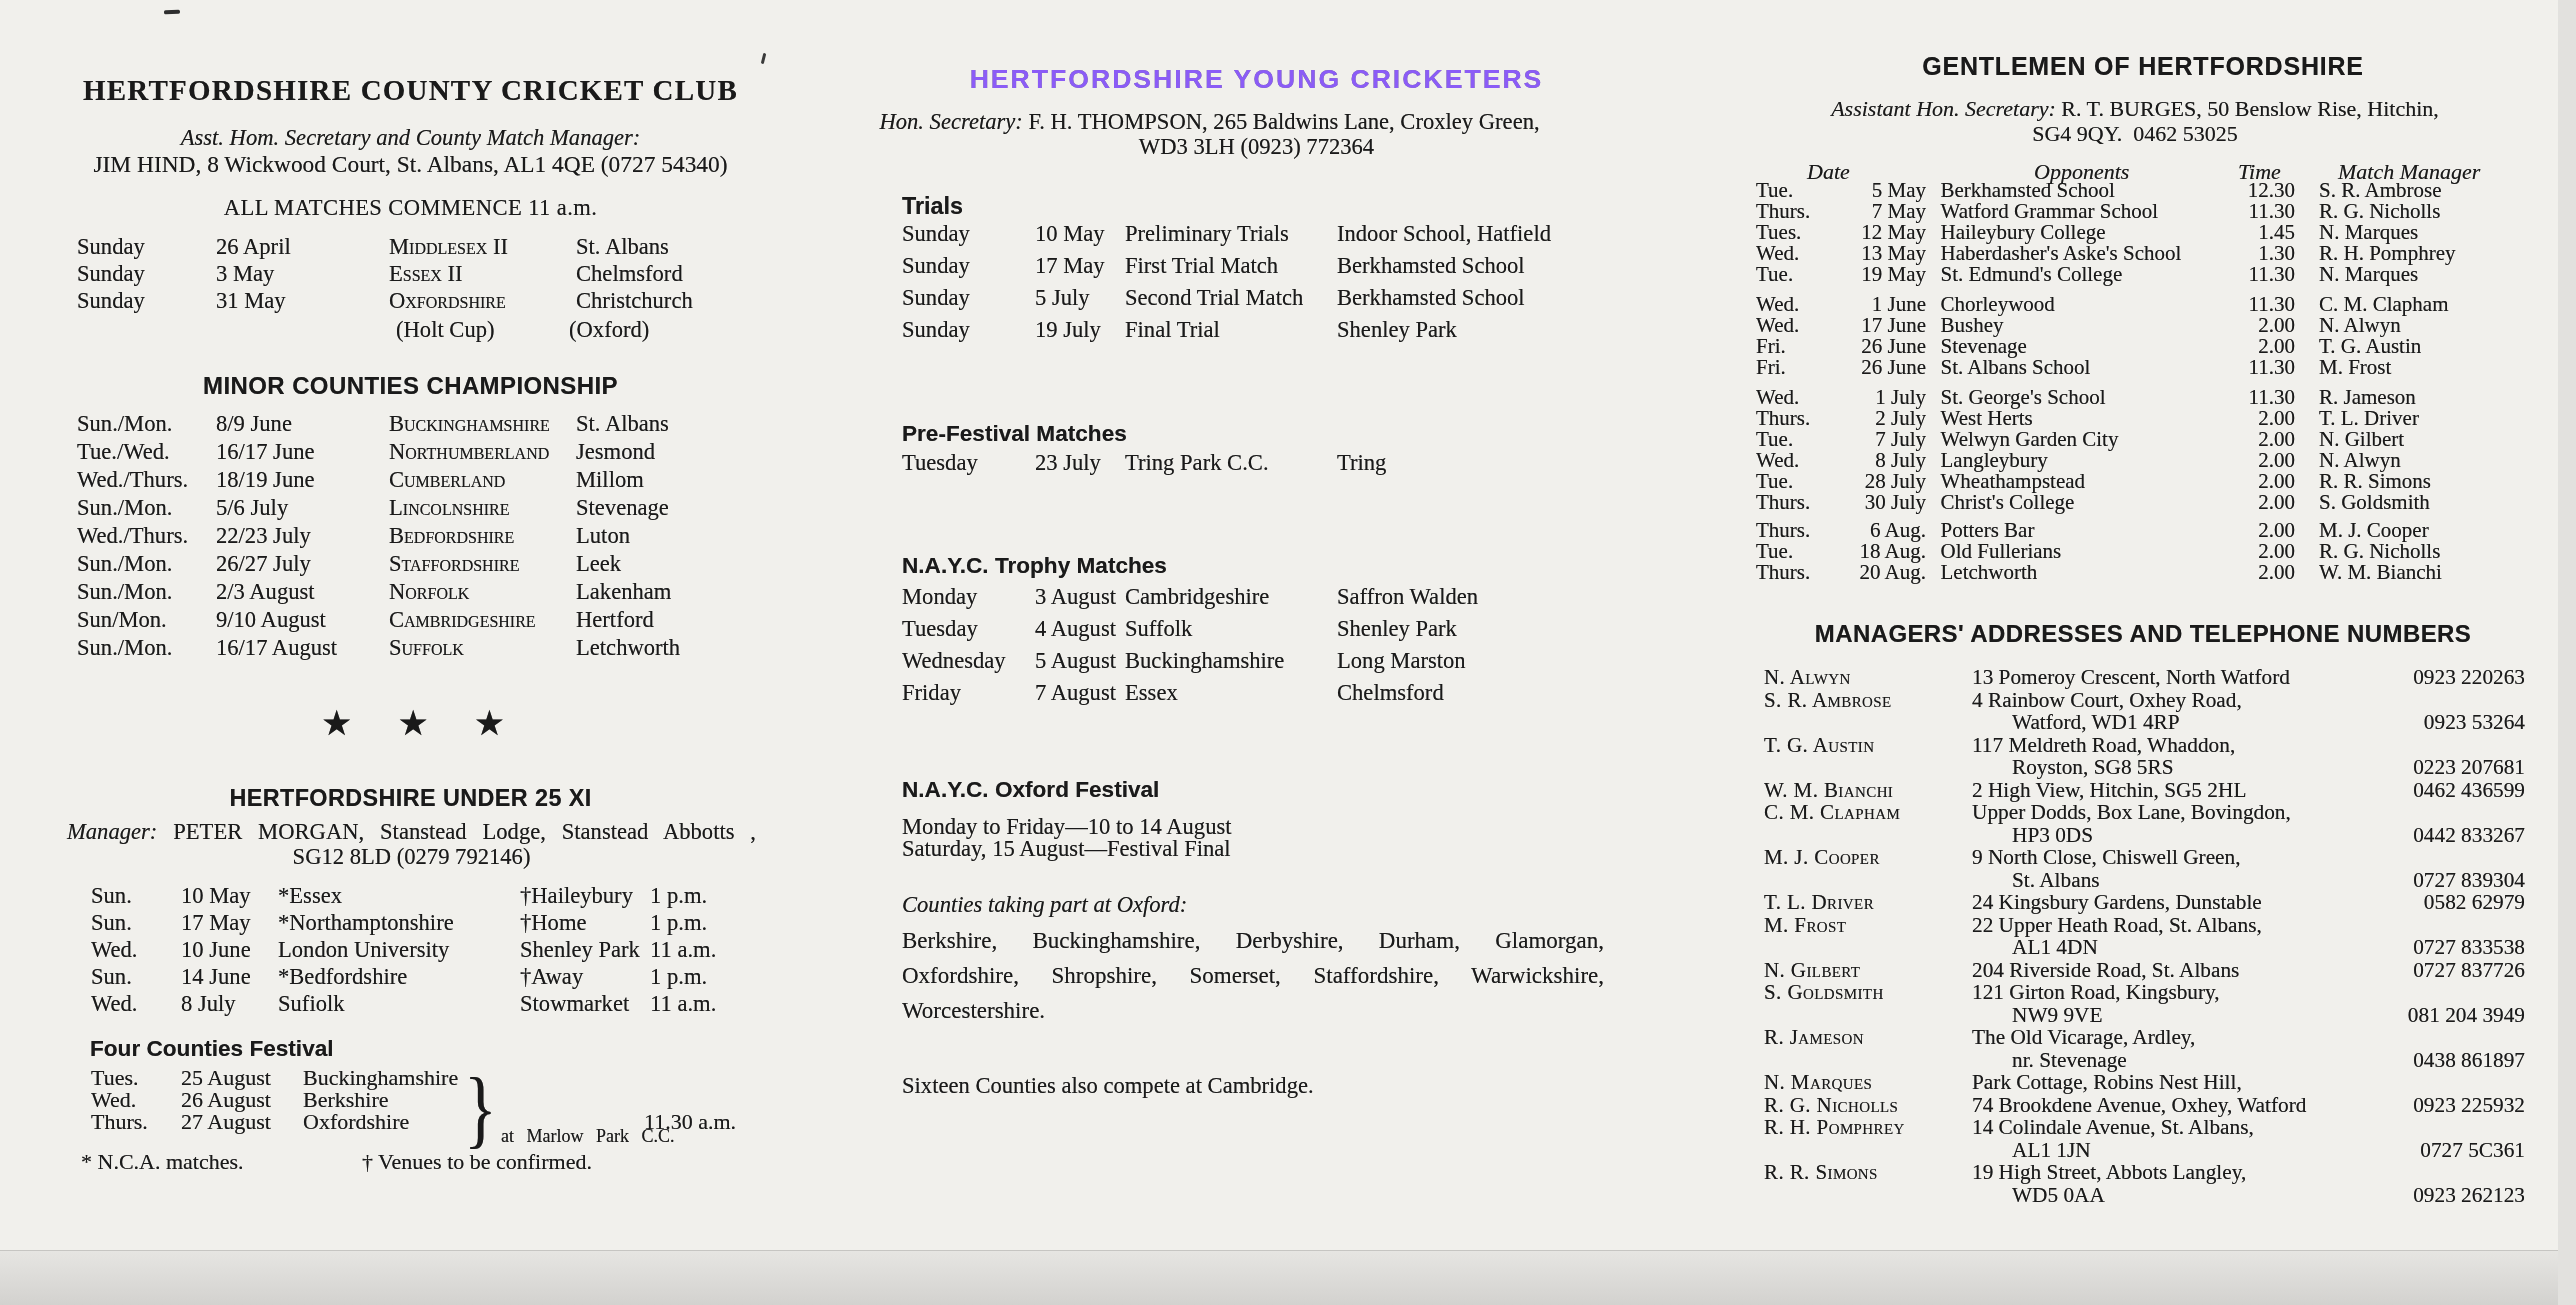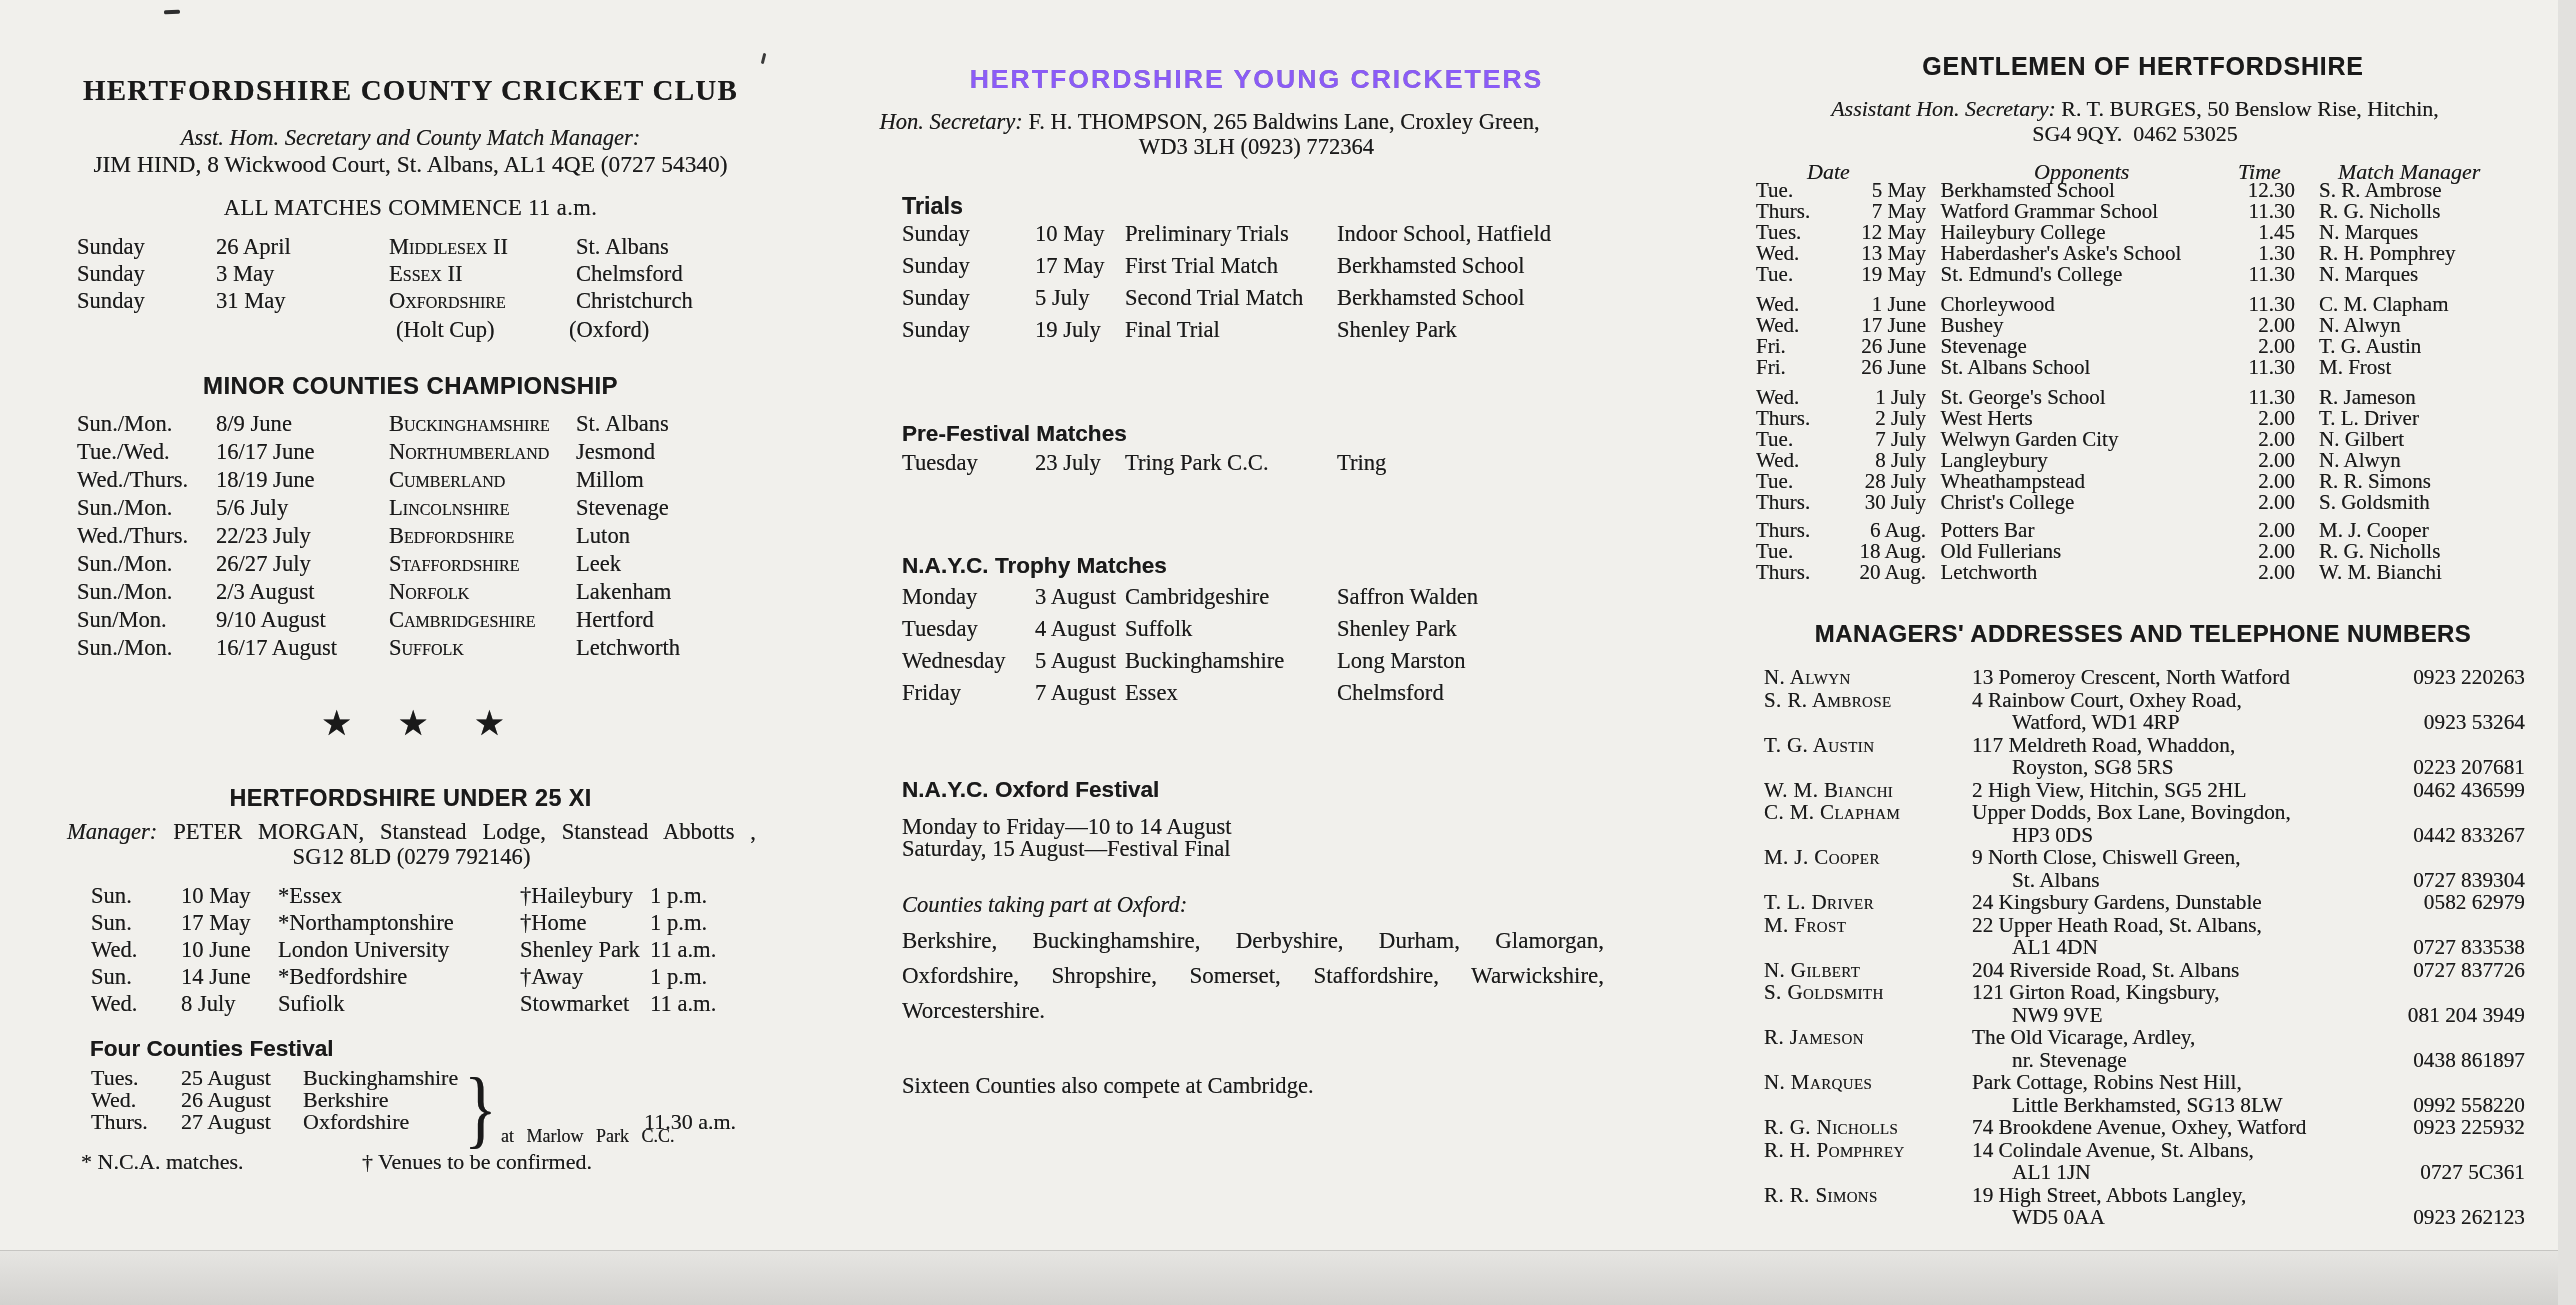--- a/index.html
+++ b/index.html
@@ -671,26 +671,20 @@
           <span class="m-phone">0438 861897</span>
         </div>
 
         <div class="mgr-line">
           <span class="m-name">N. Marques</span>
           <span class="m-addr">Park Cottage, Robins Nest Hill,</span>
           <span class="m-addr2"></span>
           <span class="m-phone"></span>
         </div>
 
-        <div class="mgr-line">
-          <span class="m-name"></span>
-          <span class="m-addr"></span>
-          <span class="m-addr2">Little Berkhamsted, SG13 8LW</span>
-          <span class="m-phone">0992 558220</span>
-        </div>
 
         <div class="mgr-line">
           <span class="m-name">R. G. Nicholls</span>
           <span class="m-addr">74 Brookdene Avenue, Oxhey, Watford</span>
           <span class="m-addr2"></span>
           <span class="m-phone">0923 225932</span>
         </div>
 
         <div class="mgr-line">
           <span class="m-name">R. H. Pomphrey</span>

